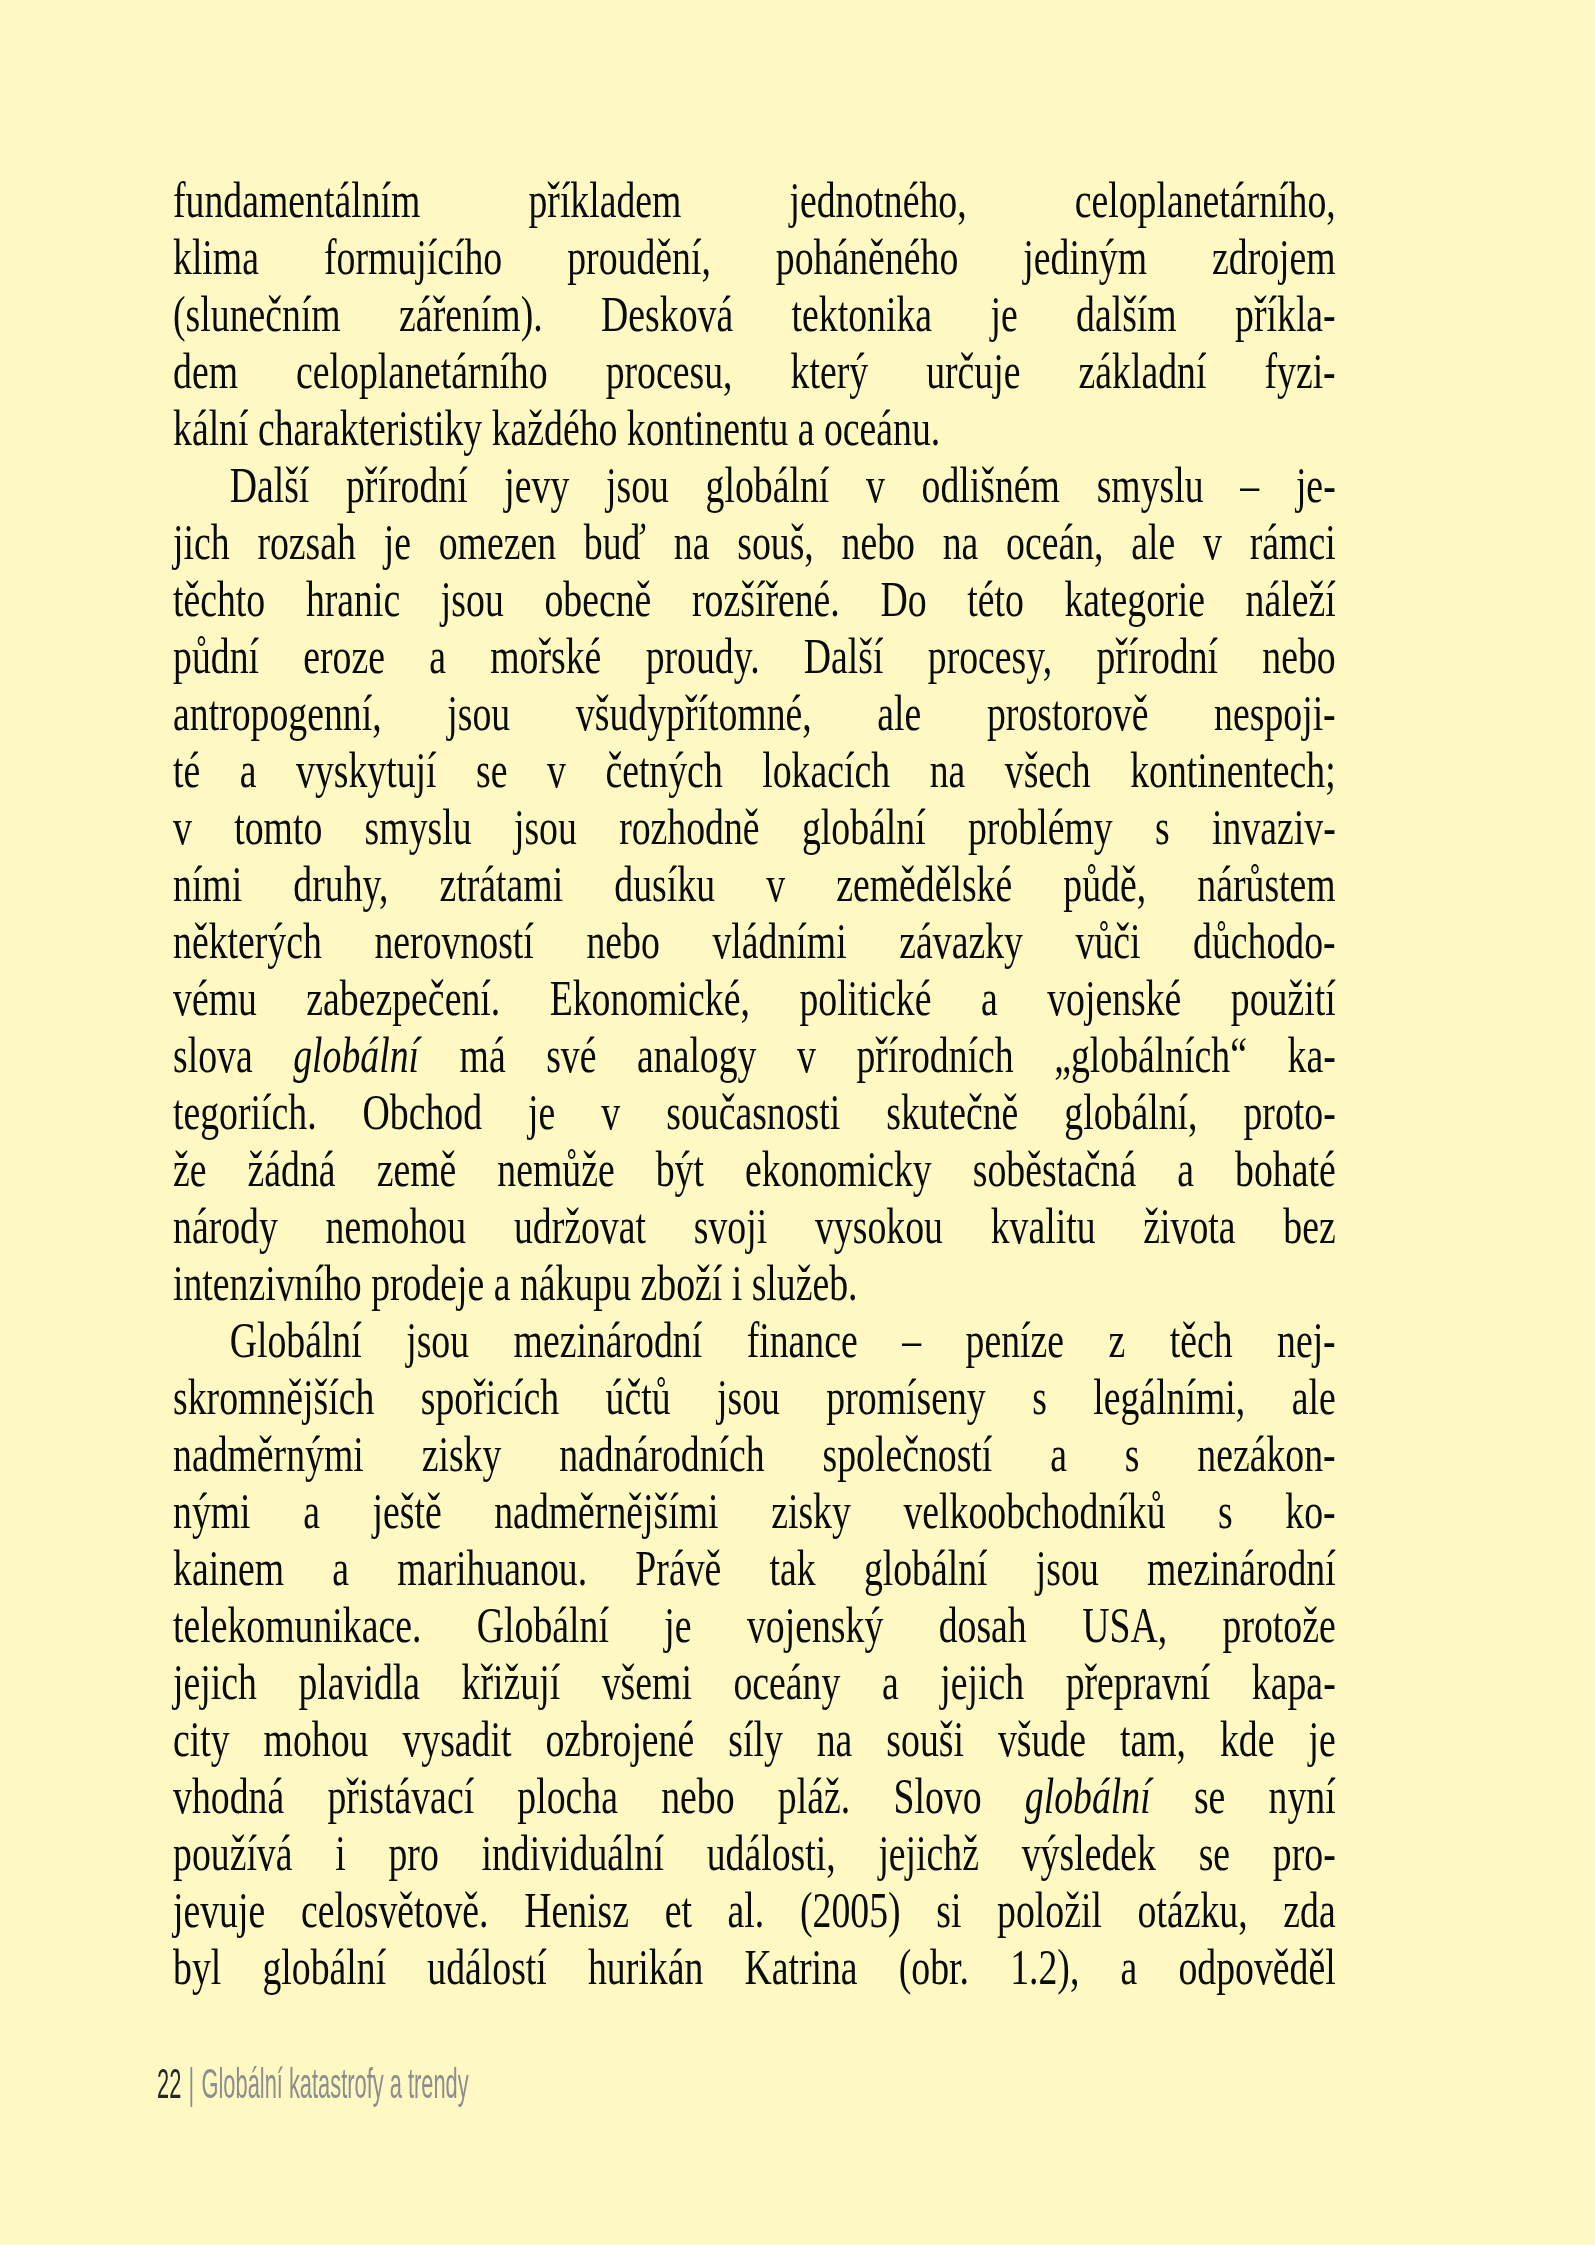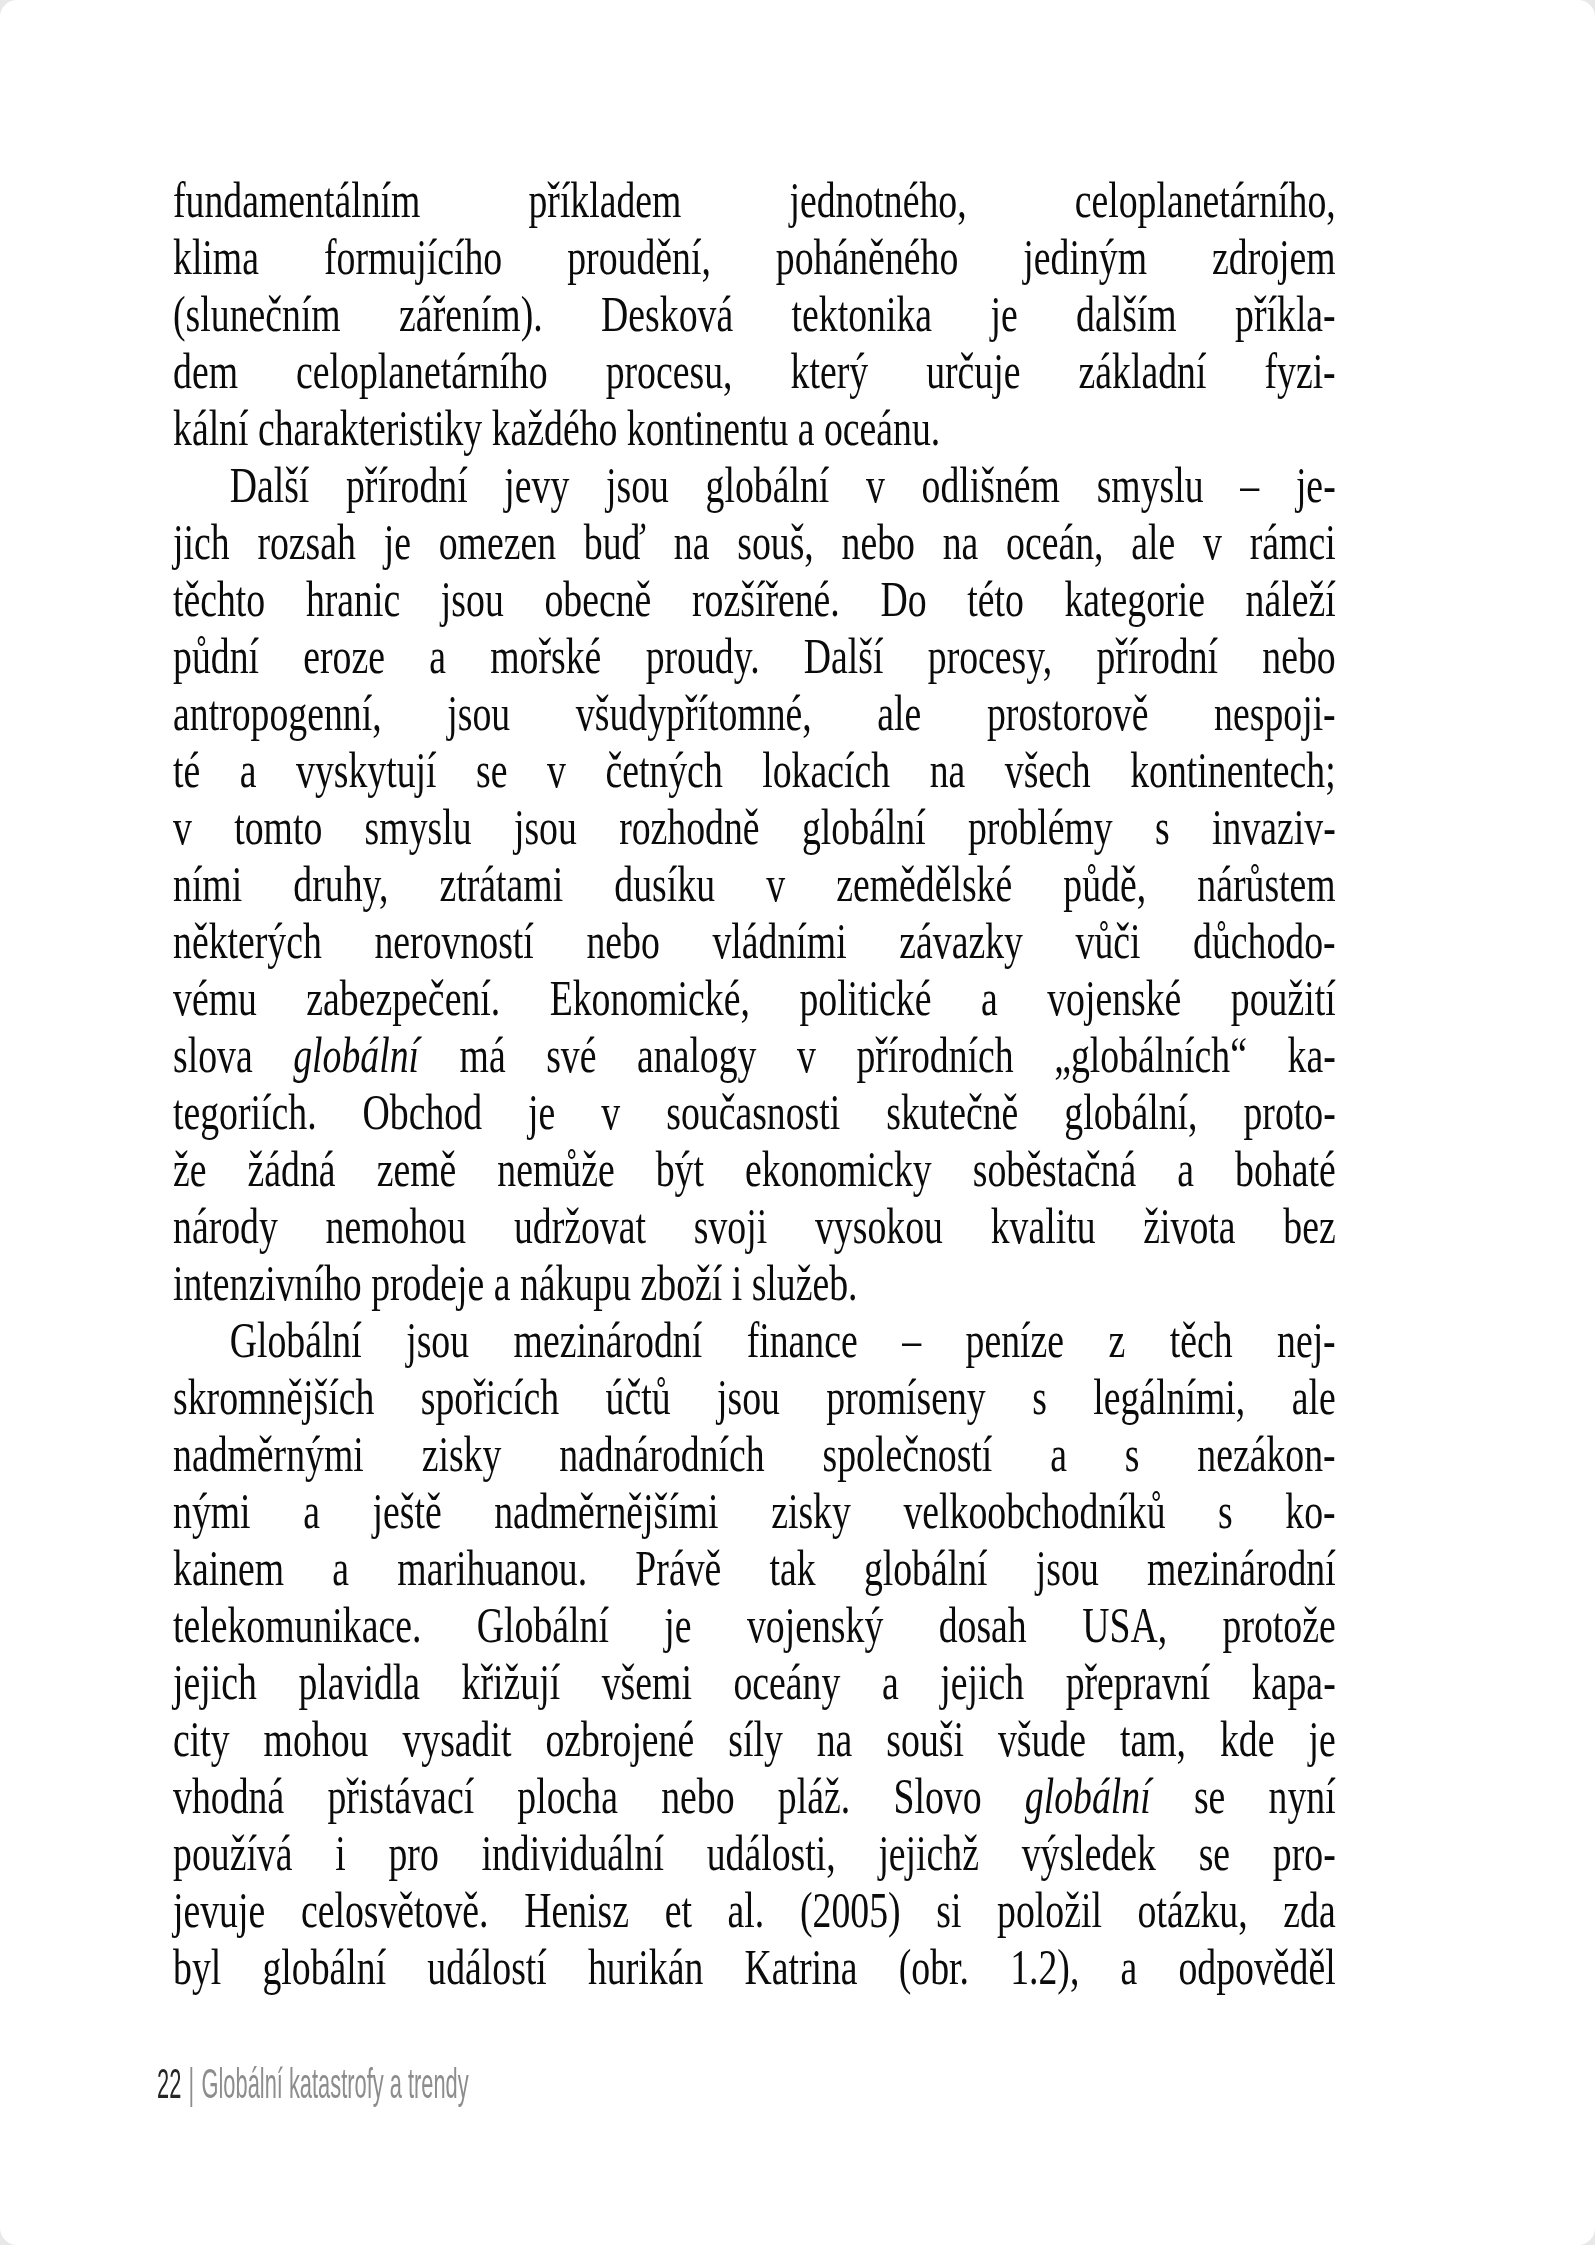--- a/index.html
+++ b/index.html
@@ -1,23 +1,22 @@
 <!DOCTYPE html>
 <html lang="cs"><head>
 <meta charset="utf-8">
 <style>
   html, body { margin: 0; padding: 0; background: #e8e8e8; }
   .page {
     position: relative;
     width: 1595px;
     height: 2245px;
-    background: #ffffff;
+    background: #fef9c3;
     overflow: hidden;
     margin: 0 auto;
-    border-radius: 17px;
   }
   .text-column {
     position: absolute;
     left: 173px;
     top: 172px;
     width: 1540px;                 
     transform: scaleX(0.755);      
     transform-origin: top left;
     font-family: "Liberation Serif", "DejaVu Serif", serif;
     font-size: 50px;

